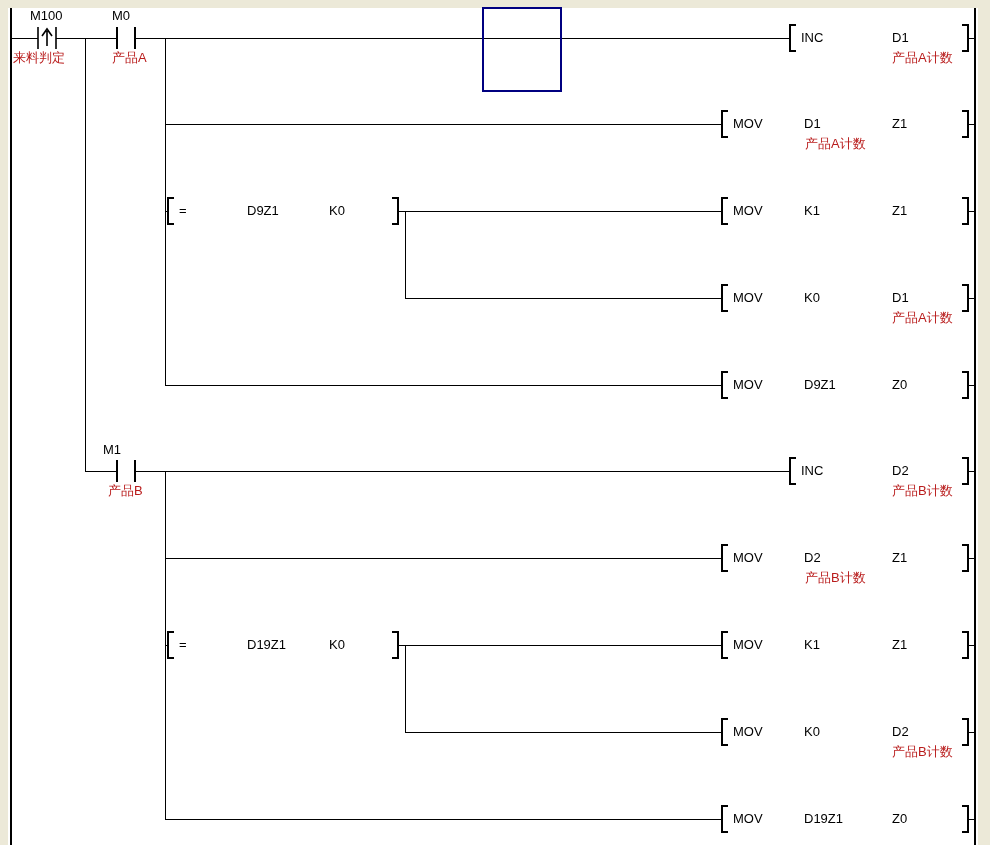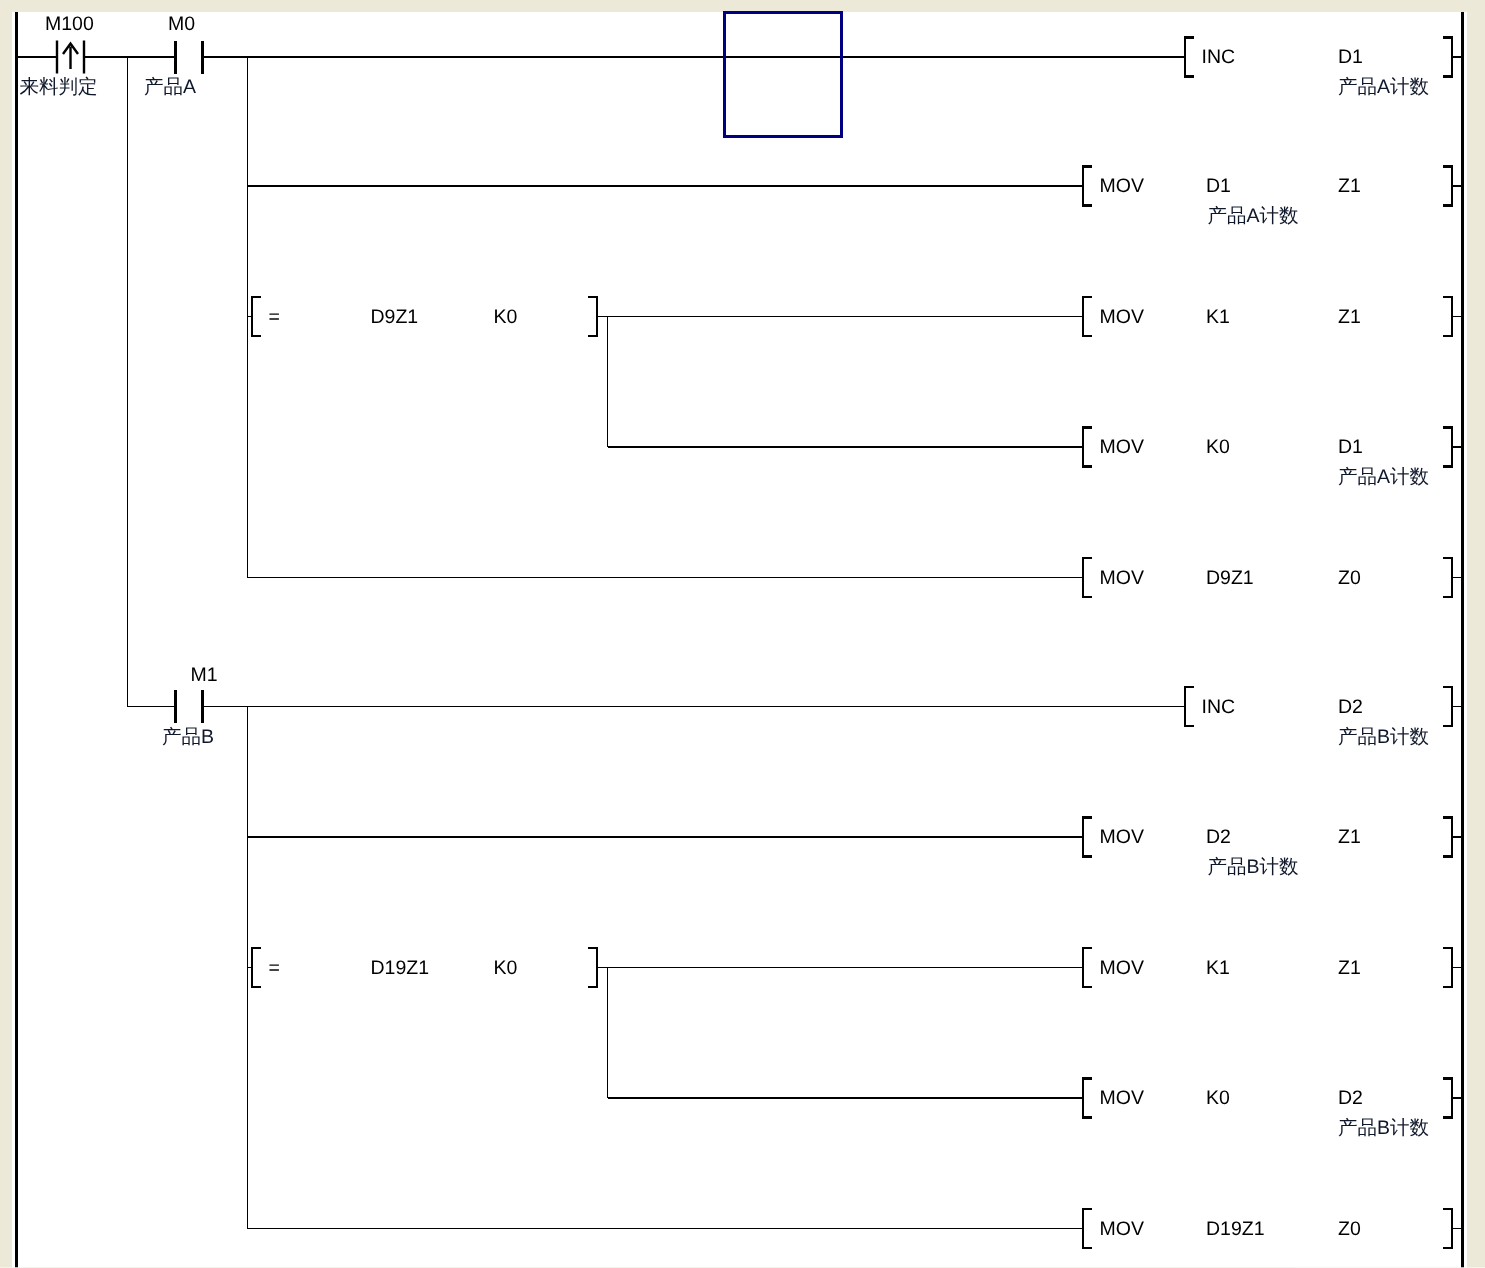--- a/index.html
+++ b/index.html
@@ -2,21 +2,21 @@
 <html><head>
 <meta charset="utf-8">
 <style>
   * { margin:0; padding:0; box-sizing:border-box; }
   html,body { width:990px; height:845px; overflow:hidden; }
   body { font-family:"Liberation Sans", sans-serif; background:#ece9d8; }
   .frame { position:relative; width:863px; height:845px; background:#ece9d8; }
   .canvas { position:absolute; left:8px; top:8px; width:970px; height:837px; background:#ffffff; }
   svg.overlay { position:absolute; left:0; top:0; }
   .t { position:absolute; font-size:13px; line-height:16px; color:#000000; white-space:nowrap; }
-  .g { color:#0f172a; }
+  .g { color:#b91c1c; }
 </style>
 </head>
 <body>
 
 <div class="frame">
   <div class="canvas"></div>
 
   <svg class="overlay" width="990" height="845" viewBox="0 0 990 845" shape-rendering="crispEdges">
 
     <g stroke="#000000" stroke-width="2" fill="none">
@@ -90,21 +90,21 @@
     <g stroke="#000000" stroke-width="1.4" fill="none">
       <path d="M728 806 L722 806 L722 832 L728 832 M962 806 L968 806 L968 832 L962 832"></path>
     </g>
 
     <rect x="483" y="8" width="78" height="83" fill="none" stroke="#000080" stroke-width="2"></rect>
   </svg>
 
   <span class="t" style="left:30px;top:8px">M100</span>
   <span class="t g" style="left:13px;top:50px">来料判定</span>
   <span class="t" style="left:112px;top:8px">M0</span>
-  <span class="t g" style="left:96px;top:50px">产品A</span>
+  <span class="t g" style="left:112px;top:50px">产品A</span>
 
   <span class="t" style="left:801px;top:30px">INC</span>
   <span class="t" style="left:892px;top:30px">D1</span>
   <span class="t g" style="left:892px;top:50px">产品A计数</span>
 
   <span class="t" style="left:733px;top:116px">MOV</span>
   <span class="t" style="left:804px;top:116px">D1</span>
   <span class="t" style="left:892px;top:116px">Z1</span>
   <span class="t g" style="left:805px;top:136px">产品A计数</span>
 
@@ -118,21 +118,21 @@
 
   <span class="t" style="left:733px;top:290px">MOV</span>
   <span class="t" style="left:804px;top:290px">K0</span>
   <span class="t" style="left:892px;top:290px">D1</span>
   <span class="t g" style="left:892px;top:310px">产品A计数</span>
 
   <span class="t" style="left:733px;top:377px">MOV</span>
   <span class="t" style="left:804px;top:377px">D9Z1</span>
   <span class="t" style="left:892px;top:377px">Z0</span>
 
-  <span class="t" style="left:127px;top:442px">M1</span>
+  <span class="t" style="left:103px;top:442px">M1</span>
   <span class="t g" style="left:108px;top:483px">产品B</span>
 
   <span class="t" style="left:801px;top:463px">INC</span>
   <span class="t" style="left:892px;top:463px">D2</span>
   <span class="t g" style="left:892px;top:483px">产品B计数</span>
 
   <span class="t" style="left:733px;top:550px">MOV</span>
   <span class="t" style="left:804px;top:550px">D2</span>
   <span class="t" style="left:892px;top:550px">Z1</span>
   <span class="t g" style="left:805px;top:570px">产品B计数</span>

